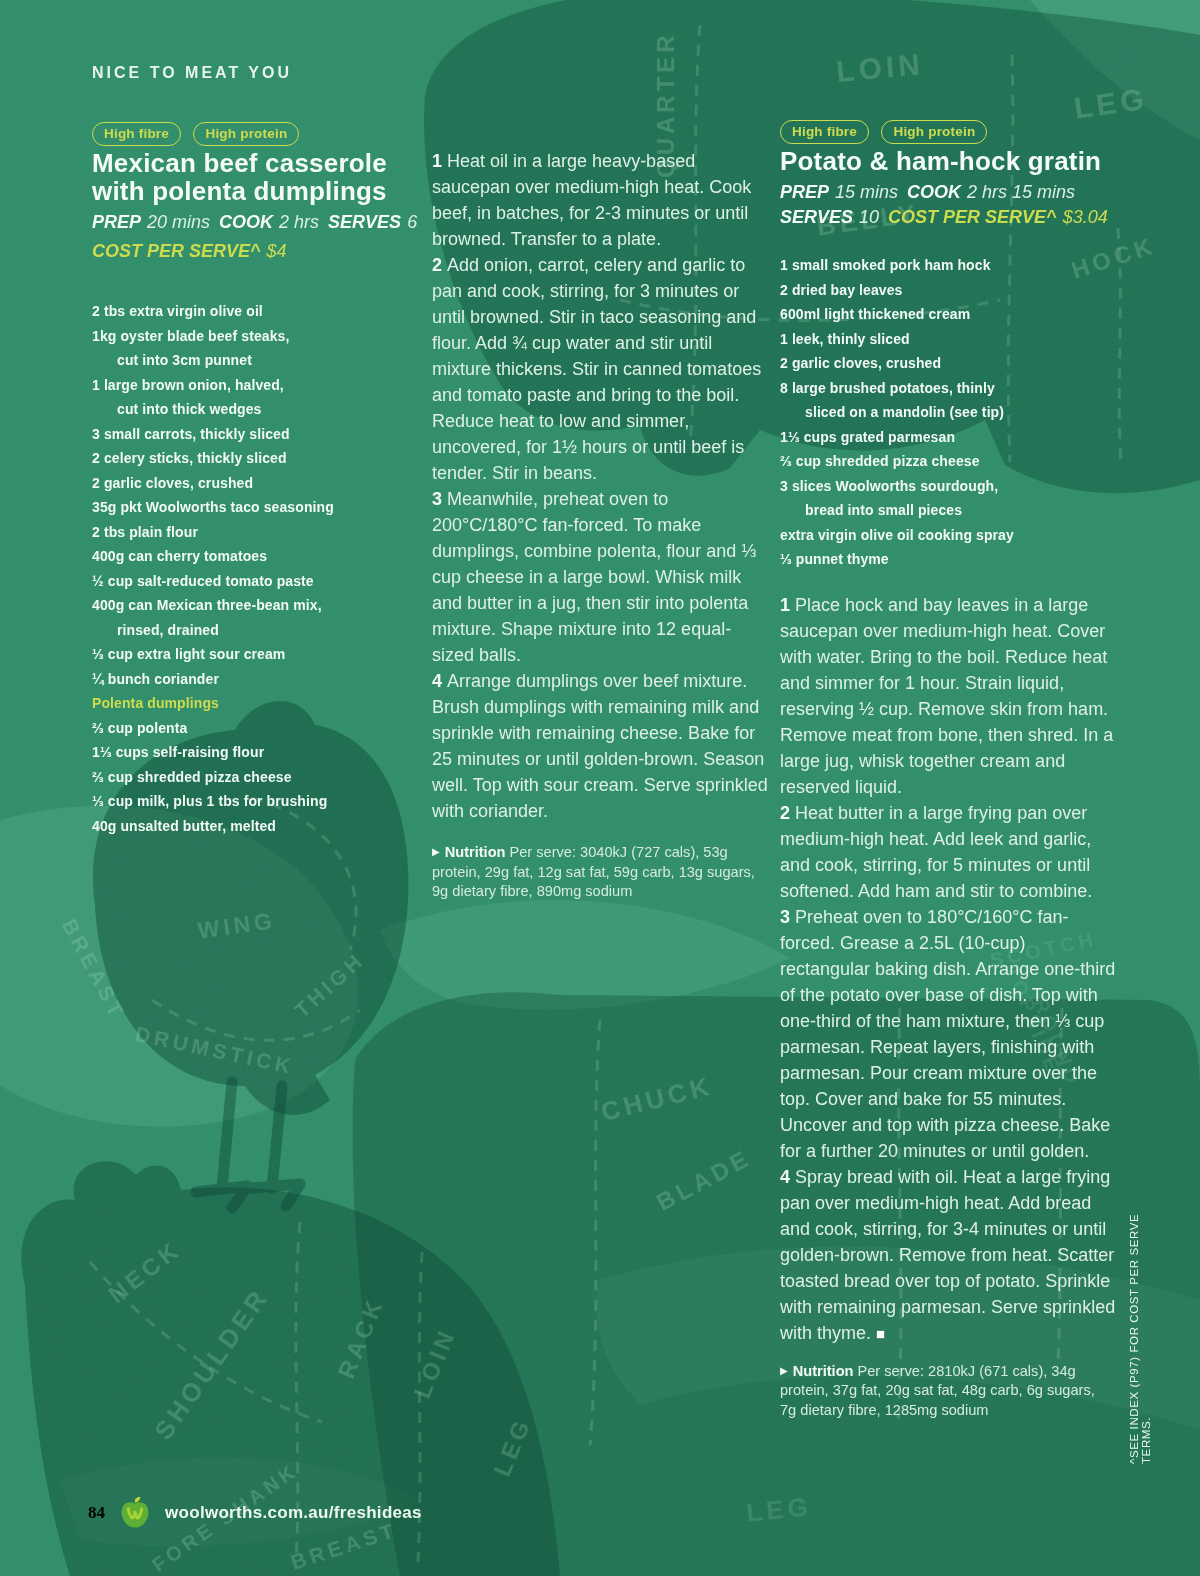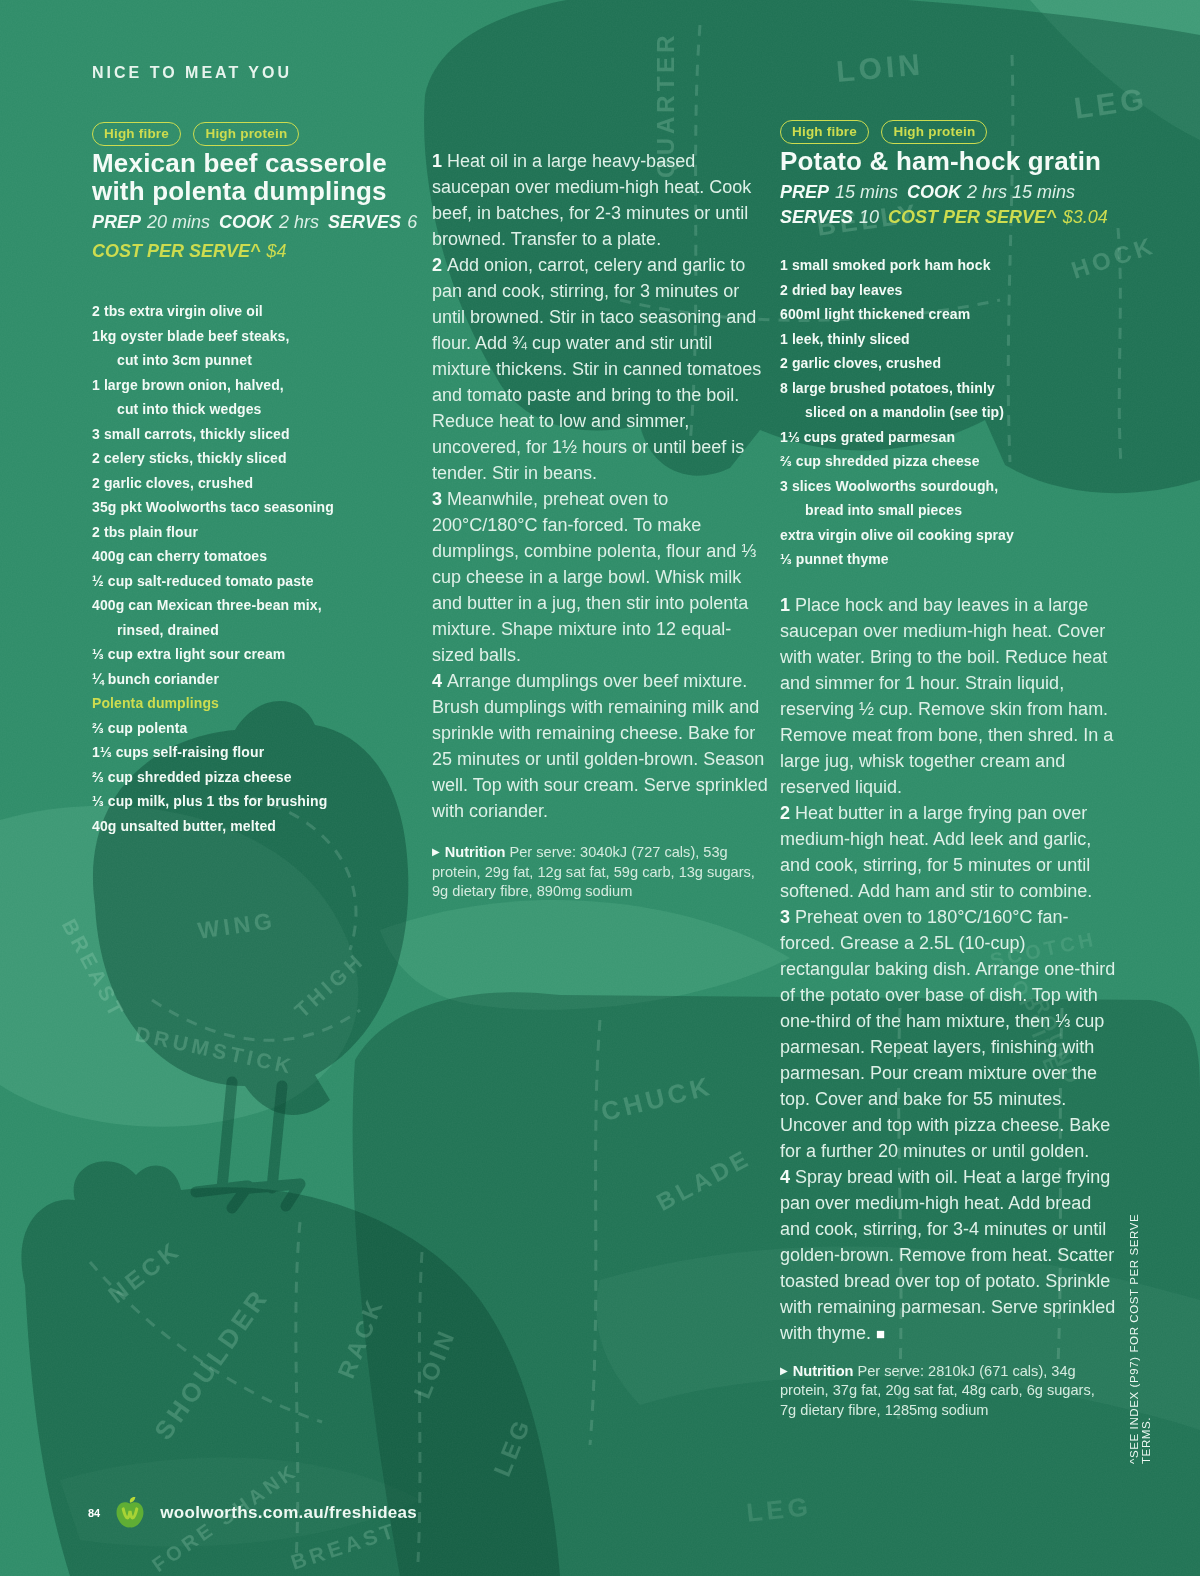--- a/index.html
+++ b/index.html
@@ -54,21 +54,21 @@
   .endmark{color:#ffffff;font-size:15px;margin-left:5px;}
   .side-note{
     position:absolute;z-index:6;right:48px;top:1172px;height:292px;
     writing-mode:vertical-rl;transform:rotate(180deg);
     font-size:11.5px;letter-spacing:0.6px;color:#ecf7f1;font-weight:400;
   }
   .footer{
     position:absolute;z-index:6;left:88px;top:1496px;
     display:flex;align-items:center;gap:13px;
   }
-  .pageno{font-size:11px;font-weight:700;color:#ffffff;}
+  .pageno{font-size:17px;font-weight:700;color:#000000;font-family:Liberation Serif, serif;}
   .site{font-size:17px;font-weight:700;color:#eef8f2;letter-spacing:0.3px;}
 </style>
 </head>
 <body>
 
 <svg class="bg-svg" width="1200" height="1576" viewBox="0 0 1200 1576">
 
   <path d="M1030,0 L1200,0 L1200,140 C1130,105 1072,48 1030,0 Z" fill="rgba(150,230,190,0.16)"></path>
   <path d="M0,820 C120,785 265,815 325,900 C385,985 360,1065 280,1105 C180,1145 60,1125 0,1085 Z" fill="rgba(150,230,190,0.14)"></path>
   <path d="M380,930 C520,878 690,898 790,958 C705,1002 560,1022 460,1002 C420,992 393,966 380,930 Z" fill="rgba(150,230,190,0.12)"></path>

